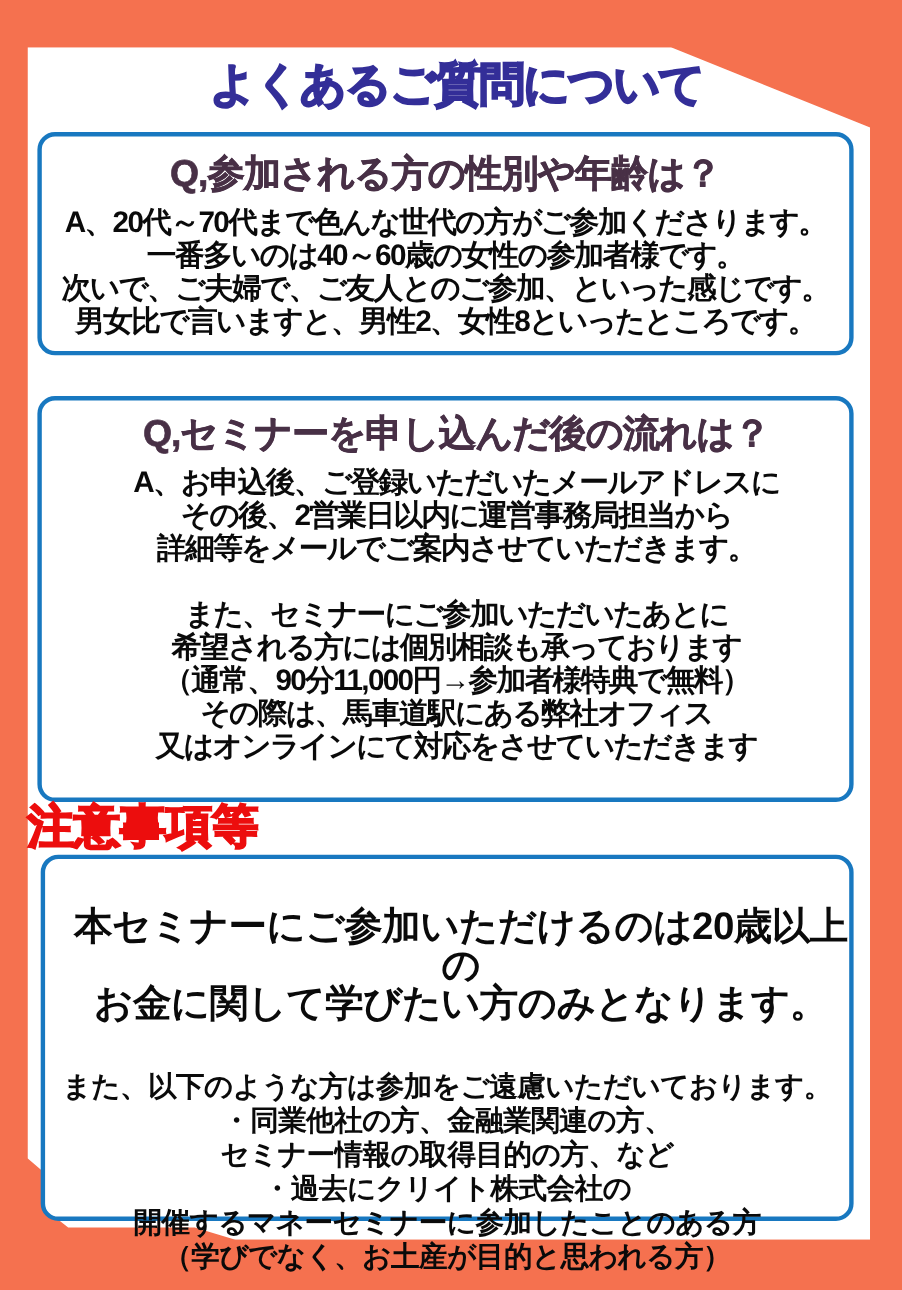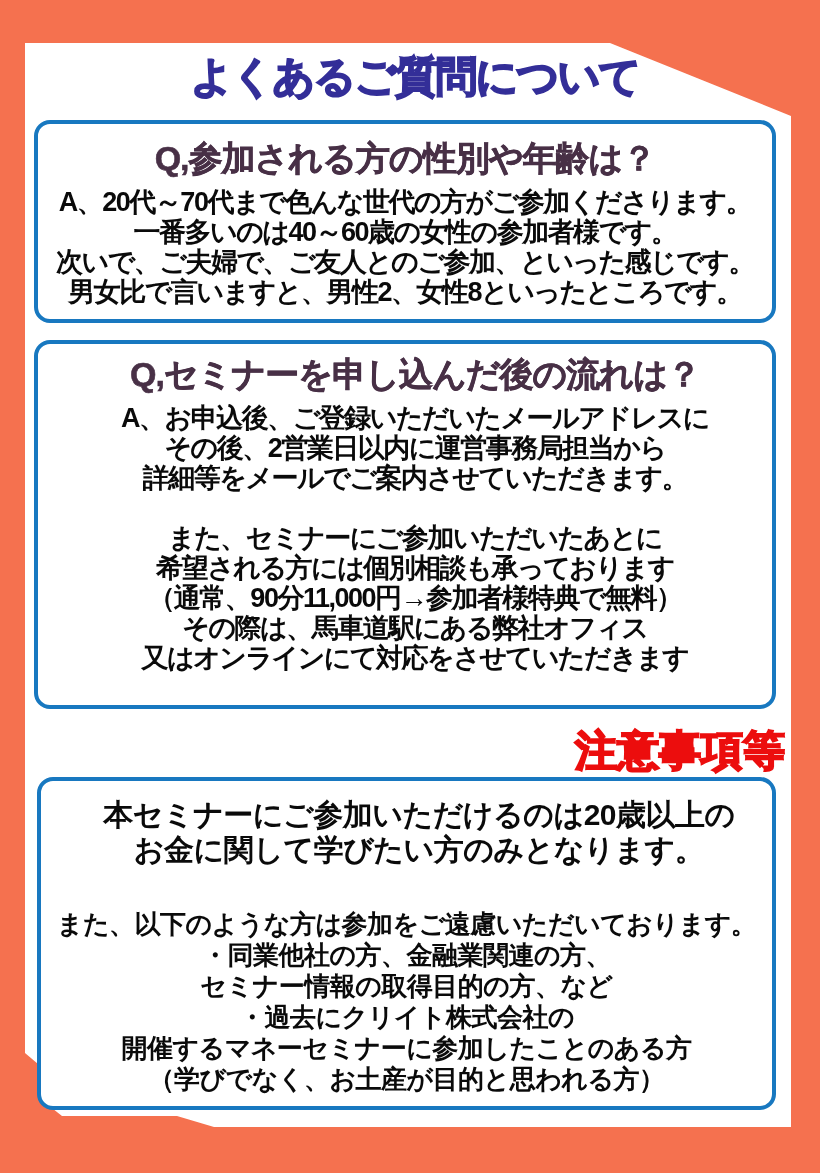--- a/index.html
+++ b/index.html
@@ -27,47 +27,47 @@
   }
   .card{
     position:absolute;
     background:#FFFFFF;
     border:4px solid #1878C0;
     border-radius:16px;
     box-sizing:border-box;
     text-align:center;
   }
   #card-q1{left:34px;top:120px;width:742px;height:203px;}
-  #card-q2{left:34px;top:340px;width:742px;height:369px;padding-left:20px;}
+  #card-q2{left:34px;top:360px;width:742px;height:369px;padding-left:20px;}
   #card-notice{left:37px;top:777px;width:739px;height:333px;}
   .question{
     margin-top:12px;
     font-size:34px;font-weight:700;letter-spacing:-1px;
     color:#483046;
     -webkit-text-stroke:0.6px #483046;
     line-height:44px;
   }
   .answer{
     margin-top:7px;
     font-size:27px;font-weight:800;letter-spacing:-1.5px;
     color:#0A0A0A;line-height:30px;
   }
   #card-q2 .question{margin-top:8px;}
   .answer.second-block{margin-top:30px;}
   .notice-heading{
     position:absolute;top:729px;left:25px;width:760px;
-    text-align:right;
+    text-align:left;
     font-size:42px;font-weight:900;letter-spacing:0px;
     color:#EC0D0D;
     -webkit-text-stroke:2px #EC0D0D;
     line-height:44px;
   }
   .notice-main{
-    margin-top:16px;
-    font-size:30px;font-weight:800;letter-spacing:-0.5px;
+    margin-top:44px;
+    font-size:35px;font-weight:800;letter-spacing:-0.5px;
     color:#0A0A0A;line-height:35px;padding-left:25px;
   }
   .notice-details{
     margin-top:42px;
     font-size:26px;font-weight:800;letter-spacing:-0.5px;
     color:#0A0A0A;line-height:31px;
   }
 </style>
 </head>
 <body>

